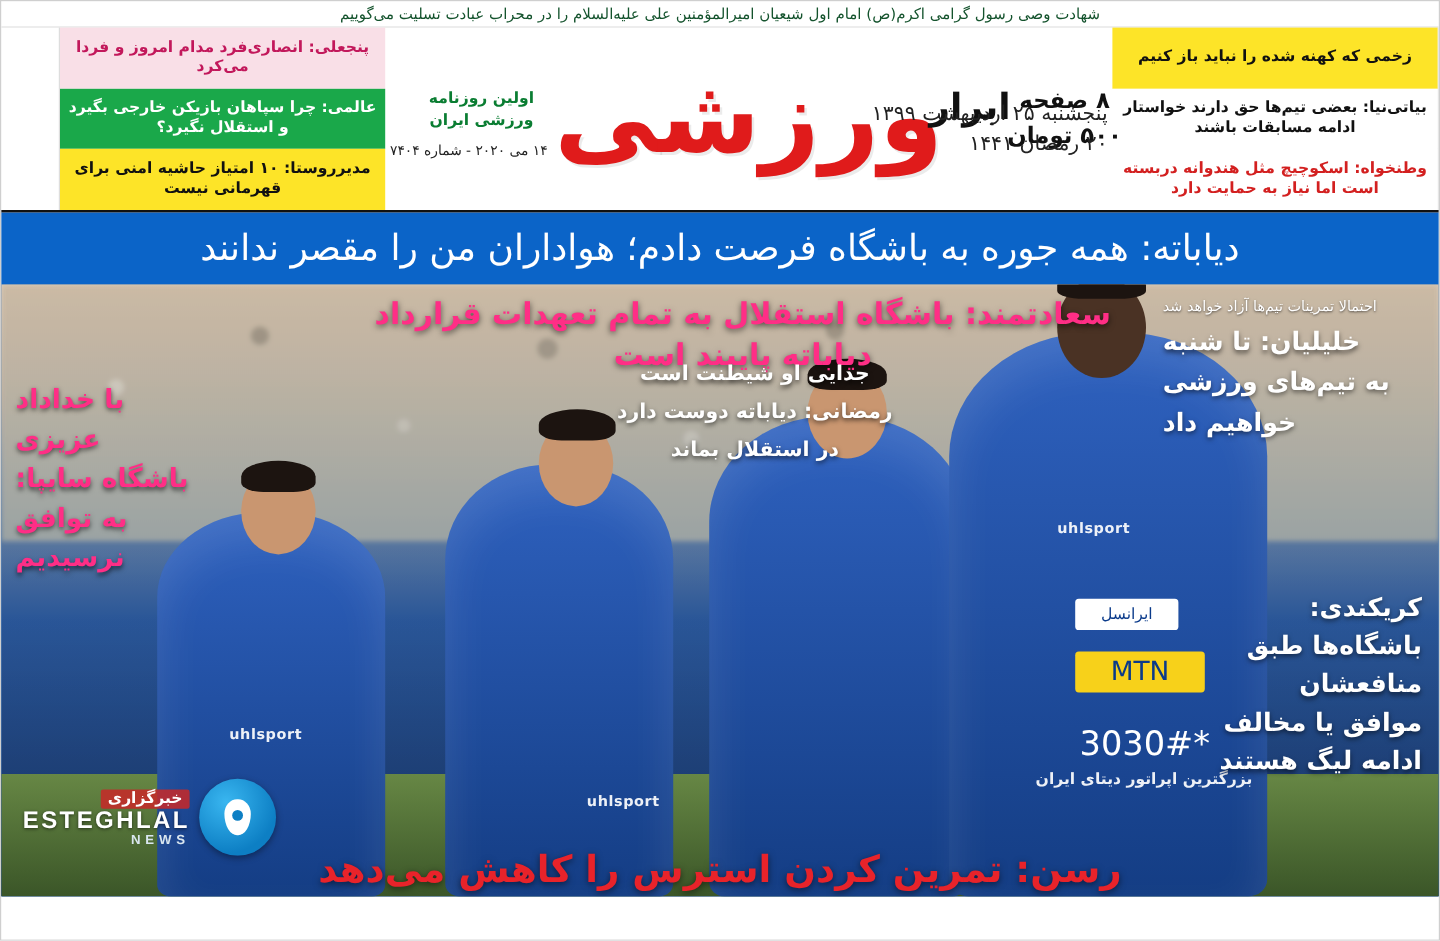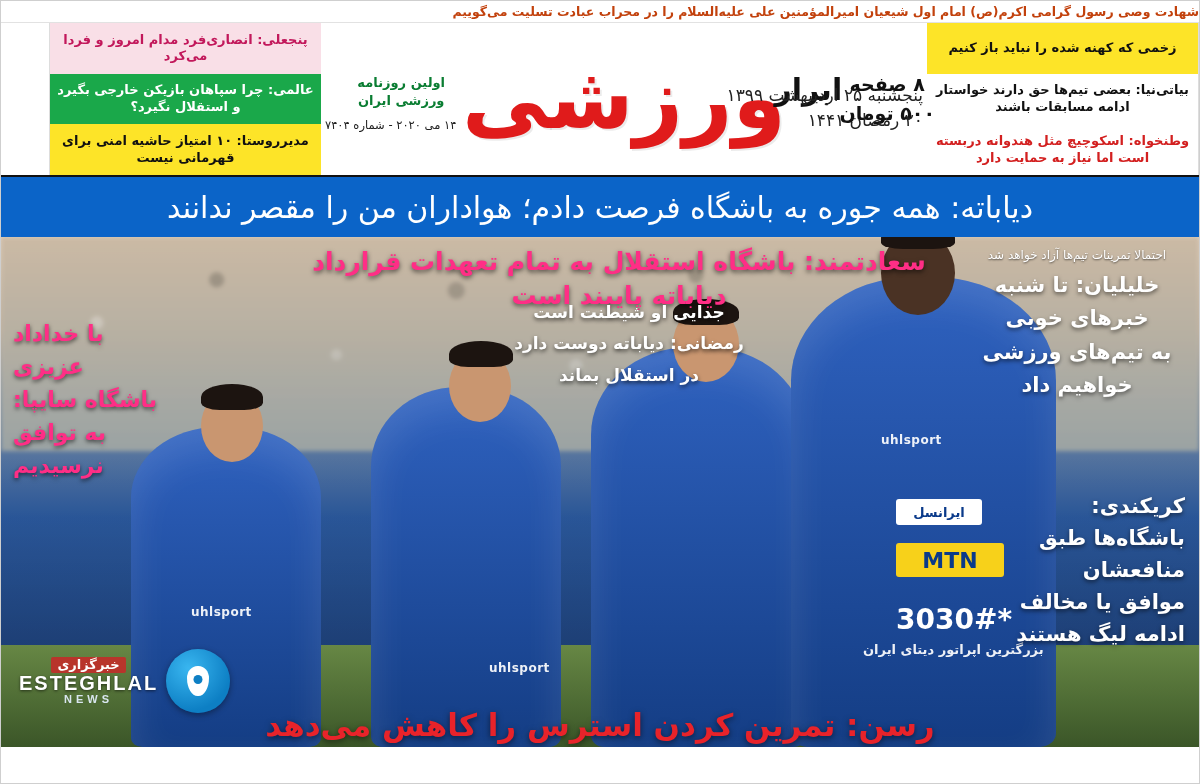--- a/index.html
+++ b/index.html
@@ -19,24 +19,24 @@
     background: #fff;
     border: 1px solid #cfcfcf;
     overflow: hidden;
   }
 
   
   .top-banner {
     height: 22px;
     display: flex;
     align-items: center;
-    justify-content: flex-start;
+    justify-content: center;
     font-size: 12.5px;
-    font-weight: bold;
-    color: #c2410c;
+    font-weight: normal;
+    color: #14532d;
     border-bottom: 1px solid #e2e2e2;
   }
 
   
   .masthead {
     position: relative;
     height: 154px;
     border-bottom: 2px solid #111;
     display: flex;
     flex-direction: row;
@@ -230,33 +230,33 @@
     color: #fff;
     font-size: 12px;
     font-weight: bold;
     letter-spacing: .5px;
     opacity: .92;
   }
   .sponsor-box {
     position: absolute;
     background: #f7d11a;
     color: #0a3a8a;
-    font-weight: bold;
+    font-weight: normal;
     border-radius: 3px;
     display: flex; align-items: center; justify-content: center;
   }
 
   
   .overlay { position: absolute; inset: 0; }
 
   .col-right {
     position: absolute;
     top: 6px; right: 6px;
     width: 232px;
-    text-align: center;
+    text-align: left;
     color: #fff;
     padding: 4px 8px;
   }
   .cr-small {
     font-size: 12px;
     color: #fff;
     margin-bottom: 6px;
     line-height: 1.4;
     text-shadow: 0 1px 2px rgba(0,0,0,.6);
   }
@@ -349,21 +349,21 @@
     background: #fff;
     border-radius: 50% 50% 50% 50% / 42% 42% 62% 62%;
   }
   .wm-pin::after {
     content: "";
     position: absolute; left: 50%; top: 9px;
     transform: translateX(-50%);
     width: 9px; height: 9px; border-radius: 50%;
     background: #0d7fc4;
   }
-  .wm-text { line-height: 1.05; text-align: center; }
+  .wm-text { line-height: 1.05; }
   .wm-fa {
     font-size: 13px; font-weight: bold; color: #fff;
     background: rgba(200,40,40,.85); padding: 1px 6px; border-radius: 2px;
     display: inline-block;
   }
   .wm-en {
     font-family: "Liberation Sans", sans-serif;
     font-size: 20px; font-weight: bold; color: #fff; letter-spacing: 2px;
     text-shadow: 0 1px 3px rgba(0,0,0,.6);
   }
@@ -469,21 +469,20 @@
 
       <div class="sub-white">
         <div>جدایی او شیطنت است</div>
         <div>رمضانی: دیاباته دوست دارد</div>
         <div>در استقلال بماند</div>
       </div>
 
       <div class="col-right">
         <div class="cr-small">احتمالا تمرینات تیم‌ها آزاد خواهد شد</div>
         <div class="cr-item">خلیلیان: تا شنبه</div>
-        <div class="cr-item">خبرهای خوبی</div>
         <div class="cr-item">به تیم‌های ورزشی</div>
         <div class="cr-item">خواهیم داد</div>
       </div>
 
       <div class="col-right-lower">
         <div class="crl-item">کریکندی:</div>
         <div class="crl-item">باشگاه‌ها طبق</div>
         <div class="crl-item">منافعشان</div>
         <div class="crl-item">موافق یا مخالف</div>
         <div class="crl-item">ادامه لیگ هستند</div>

